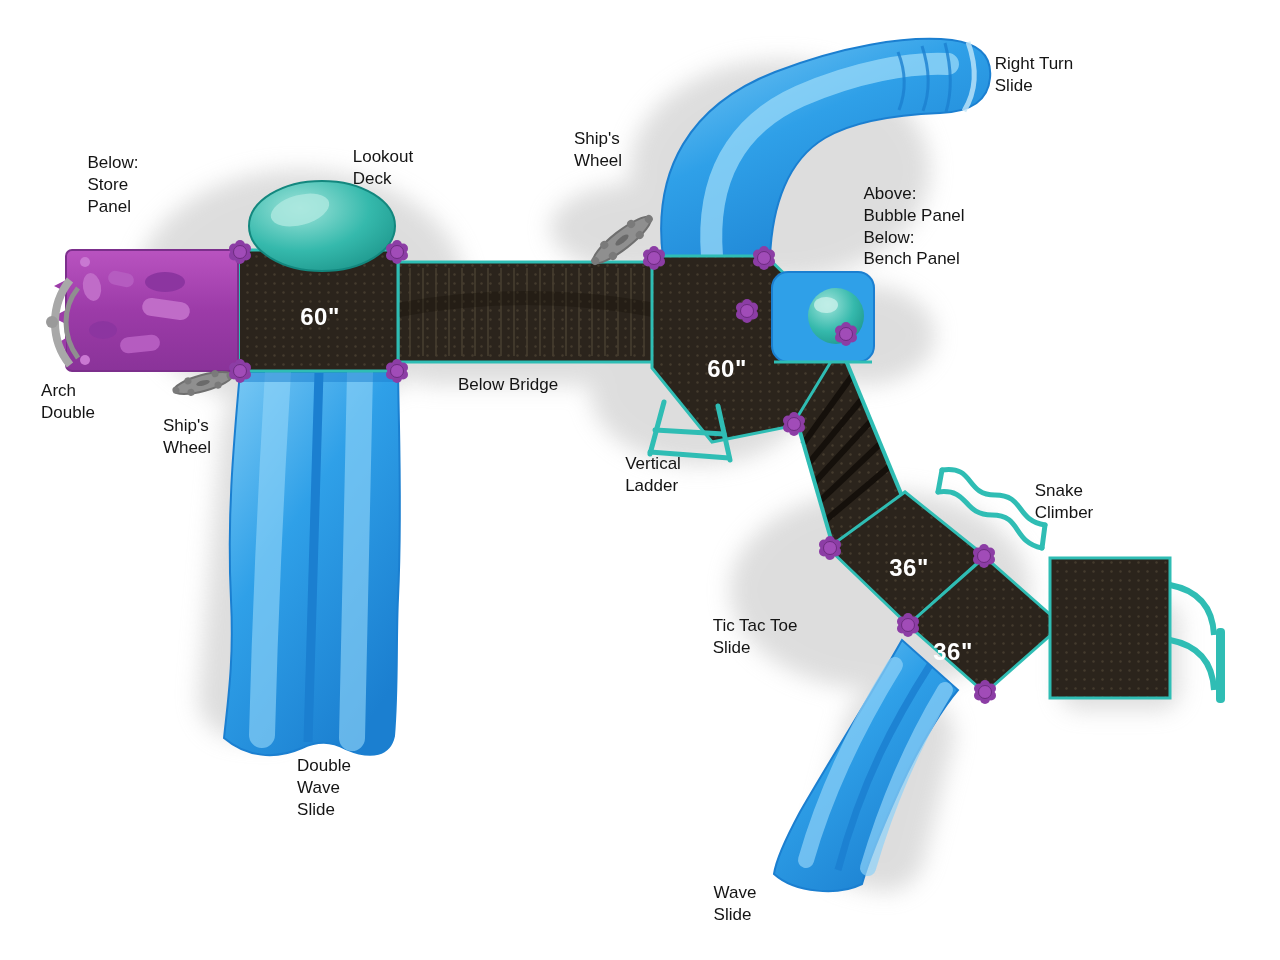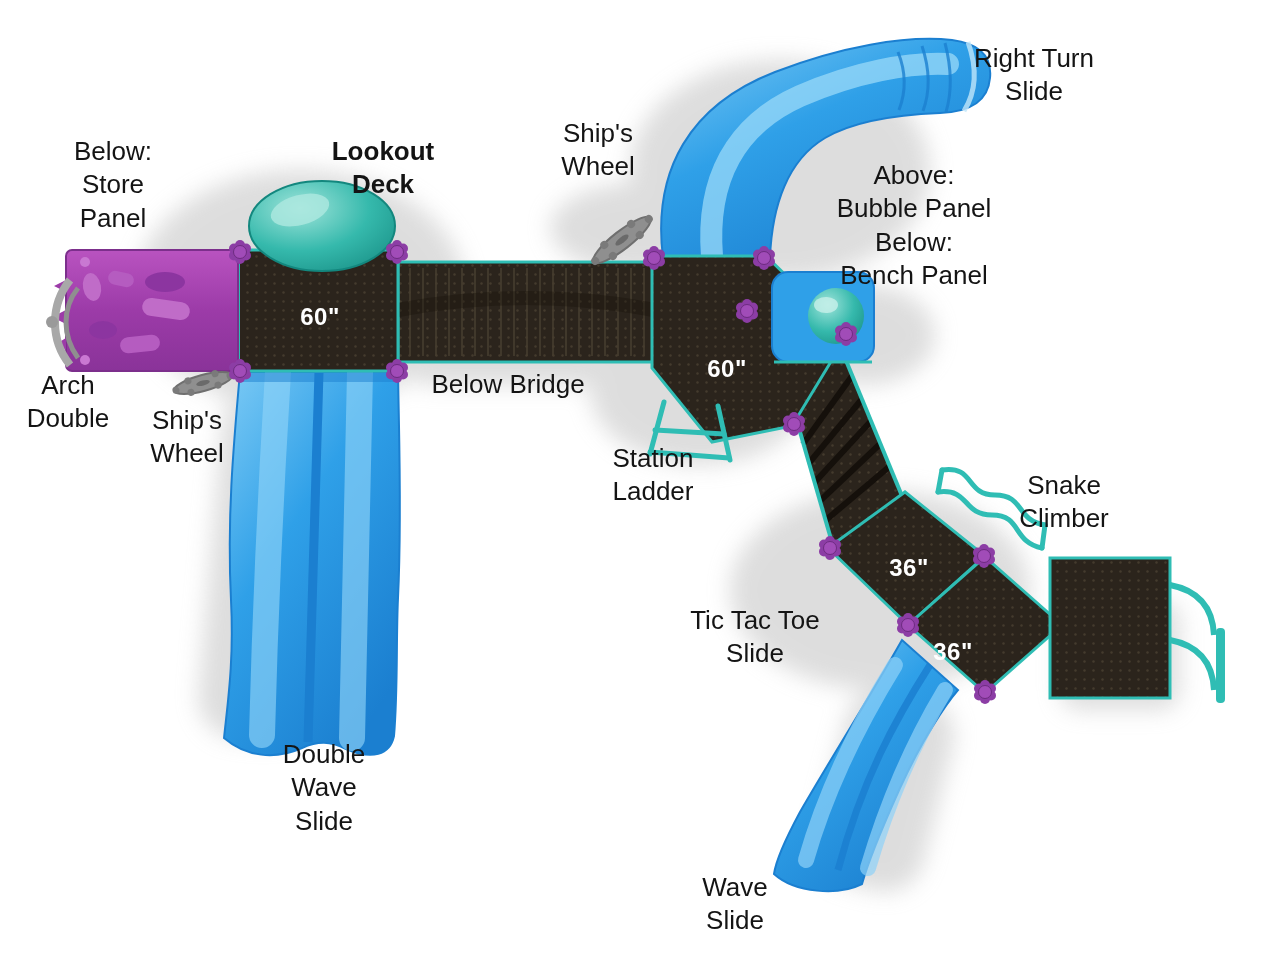--- a/index.html
+++ b/index.html
@@ -3,22 +3,22 @@
 <meta charset="utf-8">
 <style>
   html,body { margin:0; padding:0; background:#ffffff; }
   .stage {
     position:relative; width:1280px; height:960px; background:#ffffff;
     font-family:"Liberation Sans", sans-serif; overflow:hidden;
   }
   .stage > svg { position:absolute; left:0; top:0; }
   .label {
     position:absolute; transform:translate(-50%,-50%);
-    text-align:center; white-space:pre-line;
-    font-size:26px; line-height:1.28; color:#141414;
+    white-space:pre-line;
+    font-size:17px; line-height:1.28; color:#141414;
   }
   .measure {
     position:absolute; transform:translate(-50%,-50%);
     color:#ffffff; font-size:24px; font-weight:700; letter-spacing:.5px;
     white-space:nowrap;
   }
 </style>
 </head>
 <body>
 
@@ -248,35 +248,35 @@
       <use href="#knob" transform="translate(984,556)"></use>
       <use href="#knob" transform="translate(908,625)"></use>
       <use href="#knob" transform="translate(985,692)"></use>
     </g>
   </svg>
 
   <div class="label" style="left:1034px; top:75px;">Right Turn
 Slide</div>
   <div class="label" style="left:598px;  top:150px;">Ship's
 Wheel</div>
-  <div class="label" style="left:383px;  top:168px;font-weight:bold;">Lookout
+  <div class="label" style="left:383px;  top:168px;">Lookout
 Deck</div>
   <div class="label" style="left:113px;  top:185px;">Below:
 Store
 Panel</div>
   <div class="label" style="left:886px;  top:226px;margin-left:28px;">Above:
 Bubble Panel
 Below:
 Bench Panel</div>
   <div class="label" style="left:68px;   top:402px;">Arch
 Double</div>
   <div class="label" style="left:187px;  top:437px;">Ship's
 Wheel</div>
   <div class="label" style="left:508px;  top:385px;">Below Bridge</div>
-  <div class="label" style="left:653px;  top:475px;">Station
+  <div class="label" style="left:653px;  top:475px;">Vertical
 Ladder</div>
   <div class="label" style="left:1064px; top:502px;">Snake
 Climber</div>
   <div class="label" style="left:755px;  top:637px;">Tic Tac Toe
 Slide</div>
   <div class="label" style="left:324px;  top:788px;">Double
 Wave
 Slide</div>
   <div class="label" style="left:735px;  top:904px;">Wave
 Slide</div>

